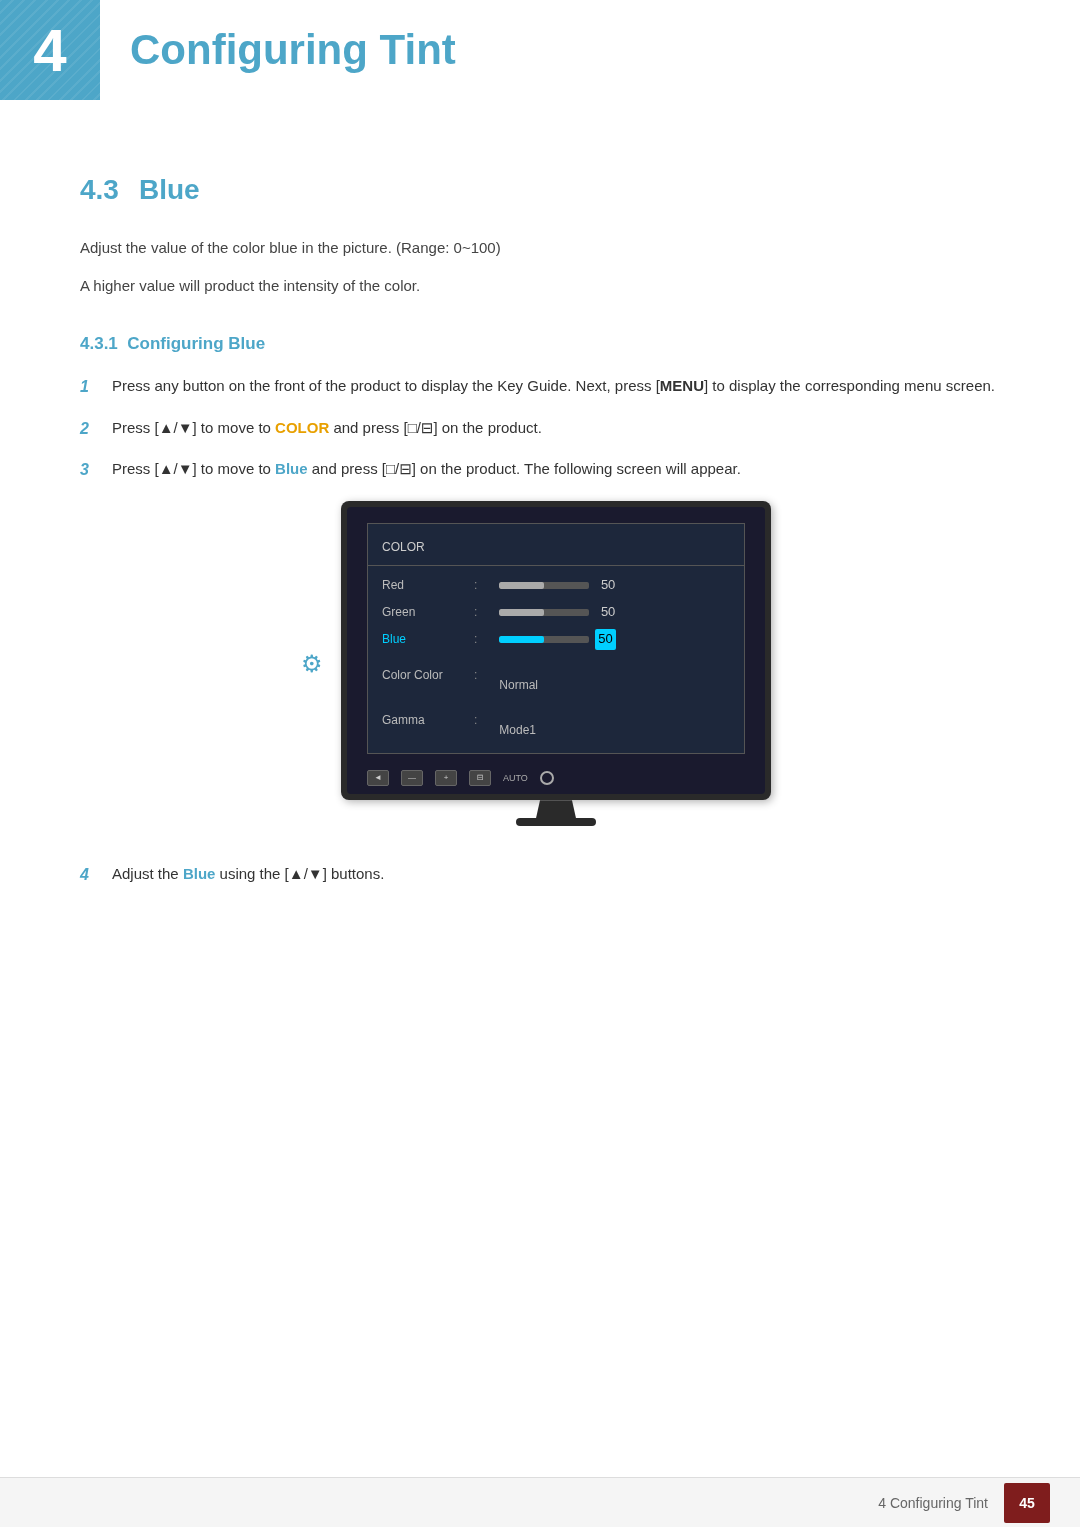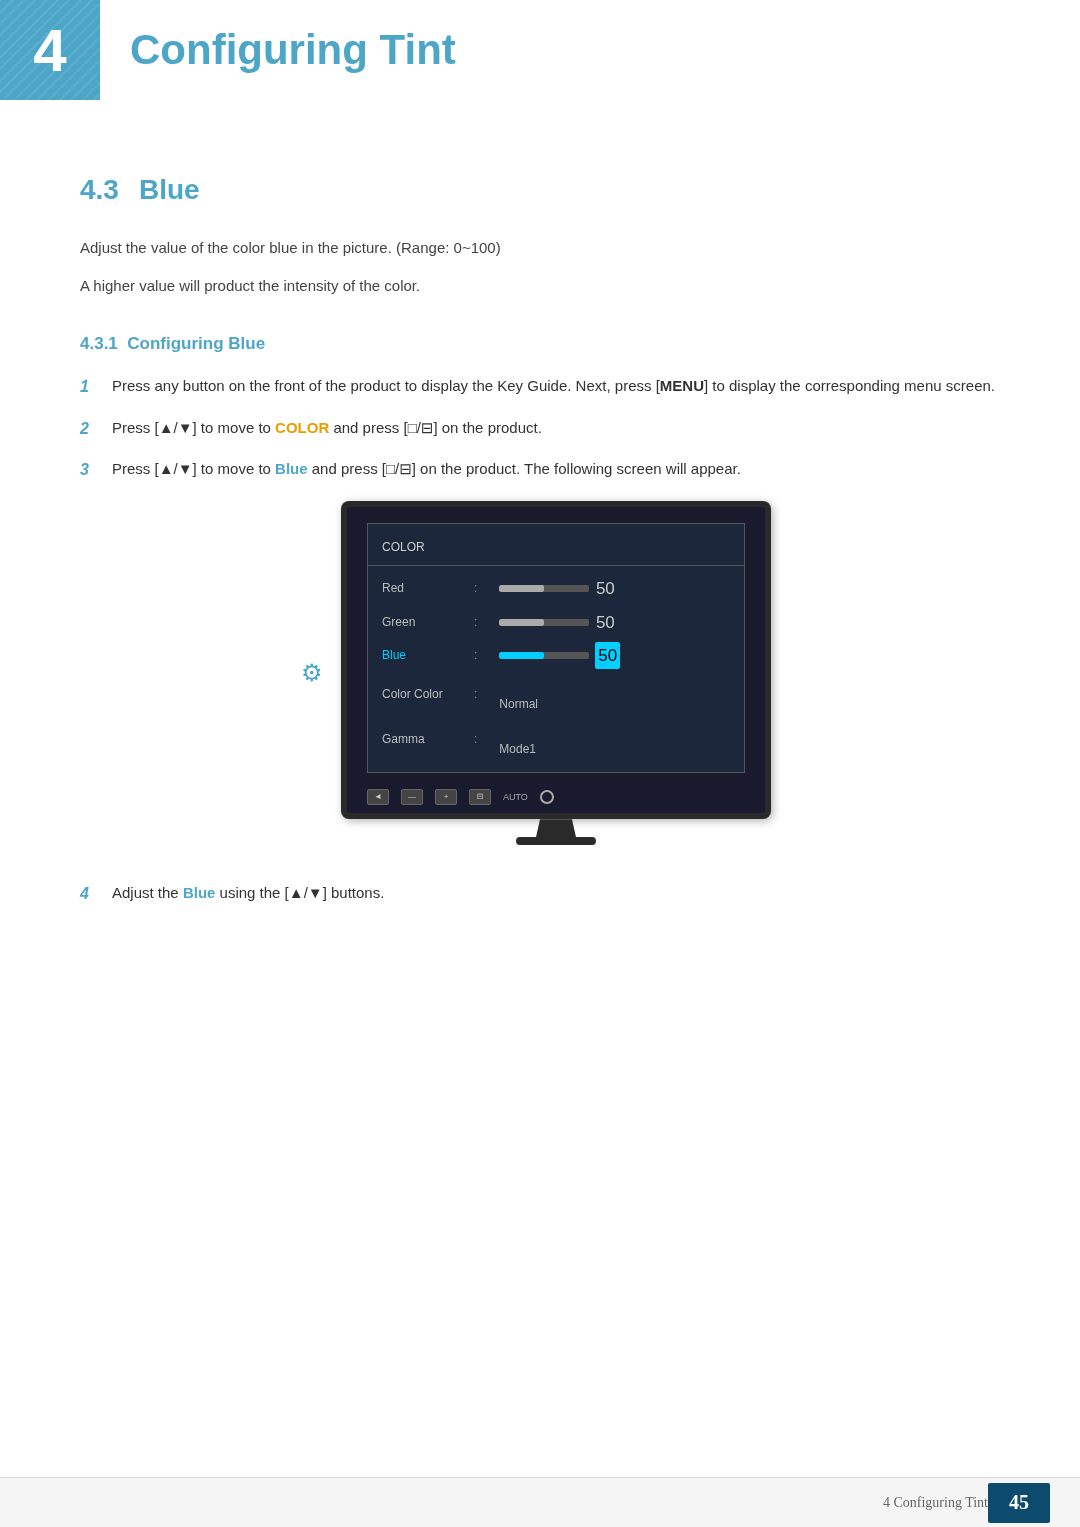--- a/index.html
+++ b/index.html
@@ -207,24 +207,24 @@
     }
     .bar-fill {
       height: 100%;
       background: #aaa;
       border-radius: 2px;
     }
     .bar-fill.red-fill { background: #aaa; width: 50%; }
     .bar-fill.green-fill { background: #aaa; width: 50%; }
     .bar-fill.blue-fill { background: #00cfff; width: 50%; }
     .bar-value {
-      font-size: 17px;
+      font-size: 13px;
       color: #ccc;
       min-width: 20px;
-      text-align: center;
+      text-align: right;
     }
     .bar-value.active-val {
       background: #00cfff;
       color: #000;
       padding: 0 3px;
       border-radius: 2px;
     }
     .value-text {
       color: #bbb;
       font-size: 12px;
@@ -299,32 +299,32 @@
       bottom: 0;
       left: 0;
       right: 0;
       height: 50px;
       background: #f5f5f5;
       border-top: 1px solid #ddd;
       display: flex;
       align-items: center;
       justify-content: flex-end;
       padding: 0 30px;
-      font-family: Liberation Serif, serif;
+      gap: 16px;
     }
     .footer-text {
       font-size: 14px;
       color: #666;
     }
     .footer-pagenum {
-      background: #0c4a6e;
+      background: #7f1d1d;
       color: #fff;
-      font-size: 20px;
-      font-weight: bold;
-      width: 62px;
+      font-size: 14px;
+      font-weight: bold;
+      width: 46px;
       height: 40px;
       display: flex;
       align-items: center;
       justify-content: center;
       border-radius: 2px;
     }
   </style>
 </head>
 <body>
 

